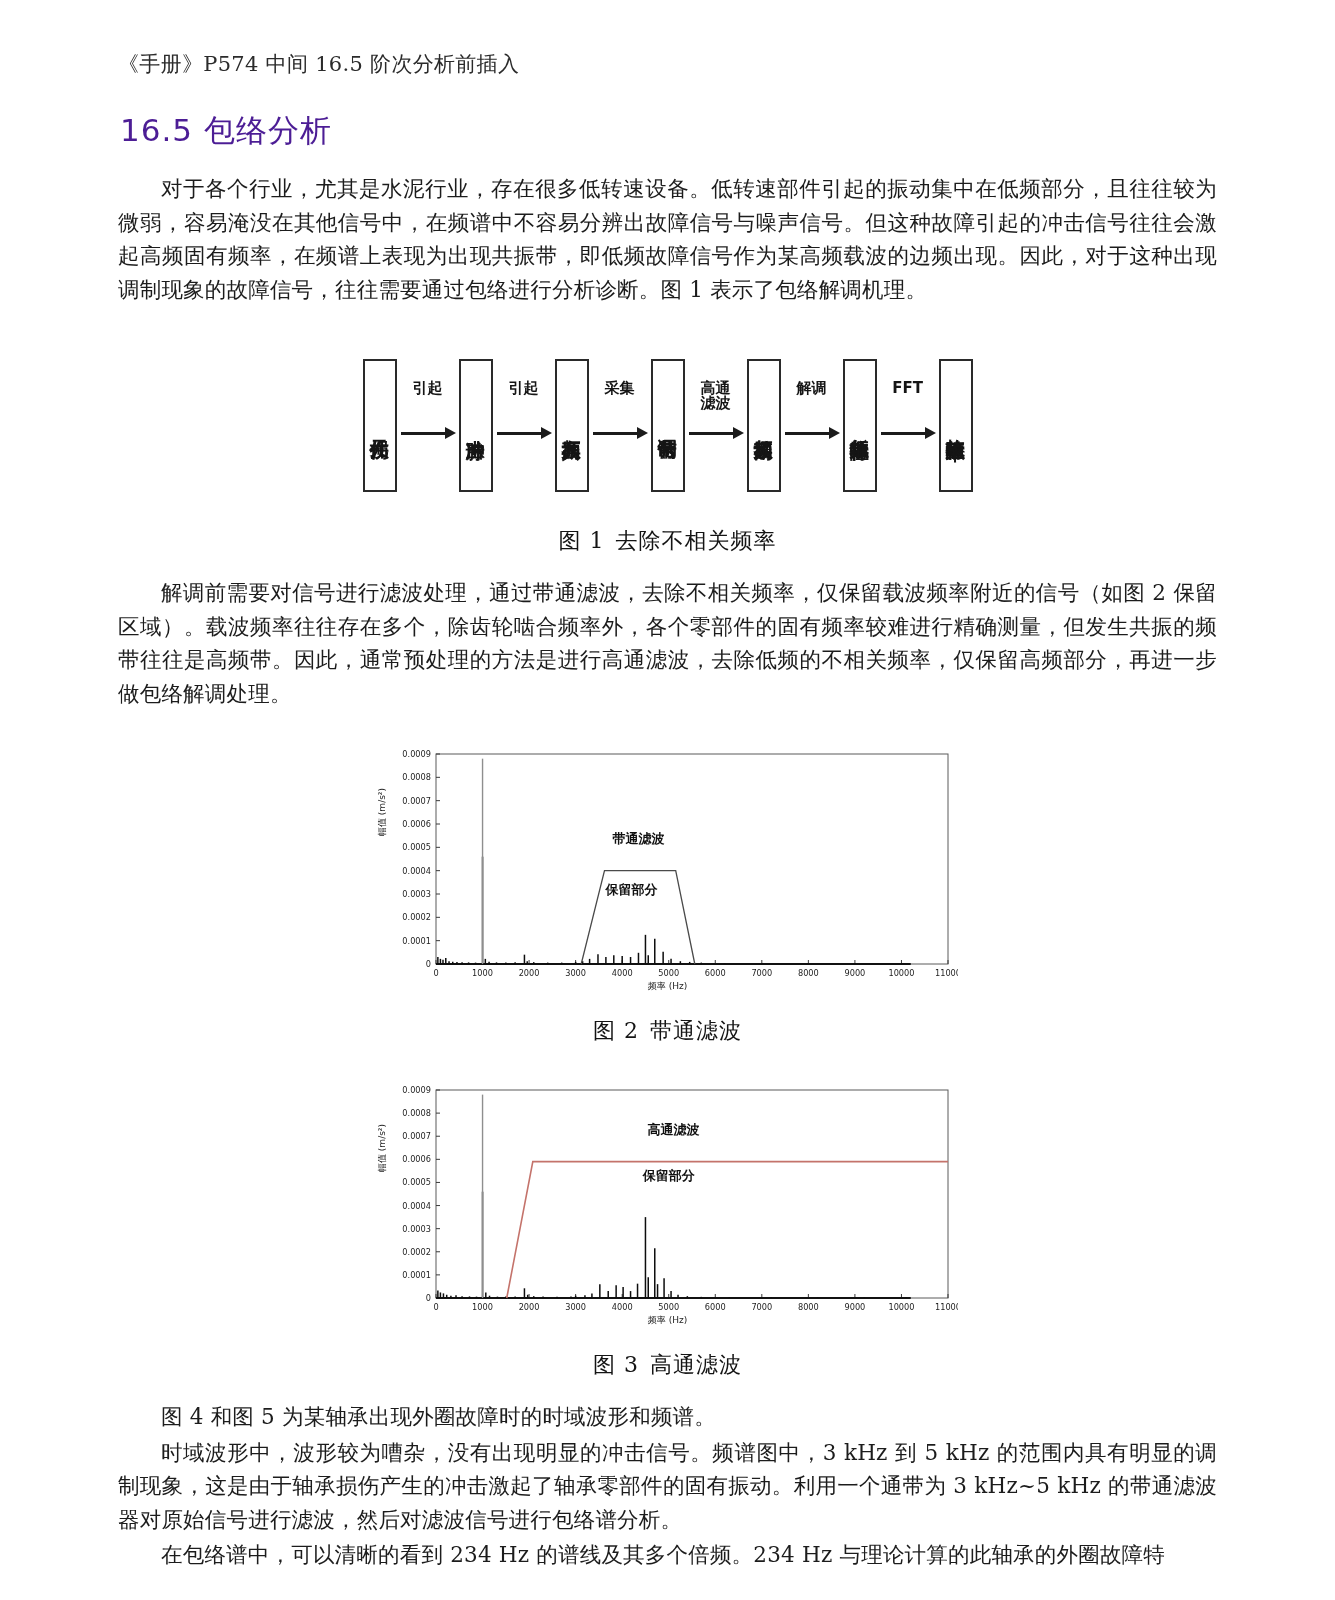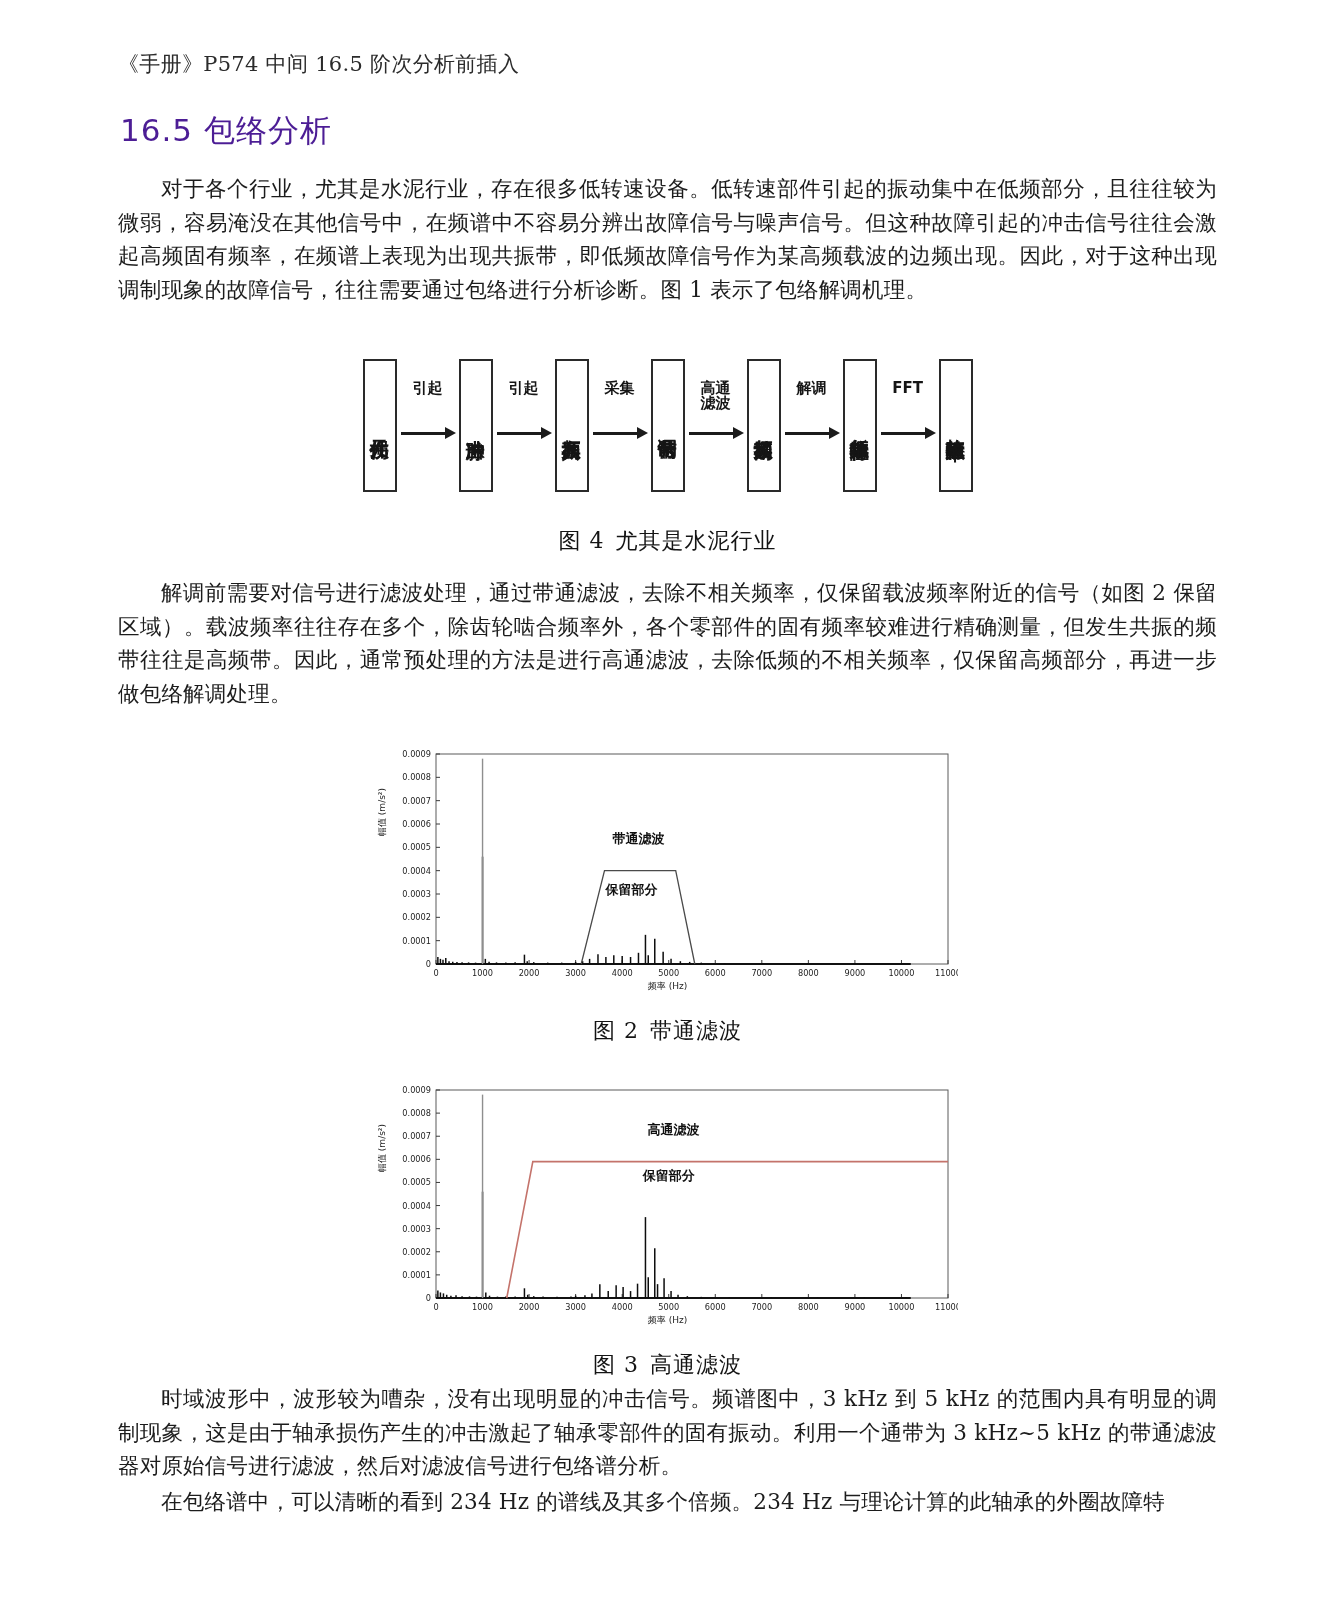--- a/index.html
+++ b/index.html
@@ -233,21 +233,21 @@
       </div>
 
       <div class="fbox">
         <span>故障特征频率</span>
       </div>
 
     </div>
   </div>
 
   <div class="fig-caption">
-    <span>图 4</span><span class="gap"></span><span>尤其是水泥行业</span>
+    <span>图 1</span><span class="gap"></span><span>去除不相关频率</span>
   </div>
 
   <p class="body-par">解调前需要对信号进行滤波处理，通过带通滤波，去除不相关频率，仅保留载波频率附近的信号（如图 2 保留区域）。载波频率往往存在多个，除齿轮啮合频率外，各个零部件的固有频率较难进行精确测量，但发生共振的频带往往是高频带。因此，通常预处理的方法是进行高通滤波，去除低频的不相关频率，仅保留高频部分，再进一步做包络解调处理。</p>
 
   <div class="chart-wrap">
     <div class="chart" id="chart2">
       <div class="ylab">幅值 (m/s²)</div>
       <div class="xlab">频率 (Hz)</div>
       <svg id="svg2" width="580" height="250">
             <rect x="58" y="14" width="512" height="210" fill="none" stroke="#5a5a5a" stroke-width="1"></rect>
@@ -451,17 +451,18 @@
             <text x="295.3818181818182" y="57.9111111111111" text-anchor="middle" class="ann">高通滤波</text>
             <text x="290.72727272727275" y="104.13333333333331" text-anchor="middle" class="ann">保留部分</text>
           </svg>
     </div>
   </div>
 
   <div class="fig-caption">
     <span>图 3</span><span class="gap"></span><span>高通滤波</span>
   </div>
 
+  <p class="body-par">图 4 和图 5 为某轴承出现外圈故障时的时域波形和频谱。</p>
   <p class="body-par tight">时域波形中，波形较为嘈杂，没有出现明显的冲击信号。频谱图中，3 kHz 到 5 kHz 的范围内具有明显的调制现象，这是由于轴承损伤产生的冲击激起了轴承零部件的固有振动。利用一个通带为 3 kHz~5 kHz 的带通滤波器对原始信号进行滤波，然后对滤波信号进行包络谱分析。</p>
   <p class="body-par tight">在包络谱中，可以清晰的看到 234 Hz 的谱线及其多个倍频。234 Hz 与理论计算的此轴承的外圈故障特</p>
 
 </div>
 </div>
 
 </body></html>

